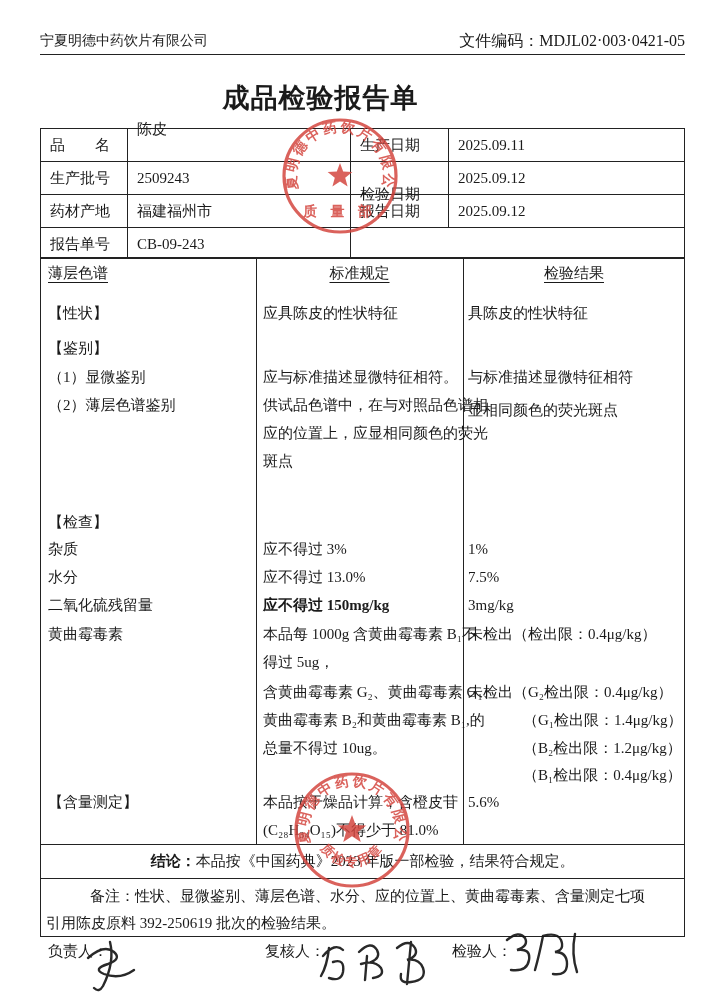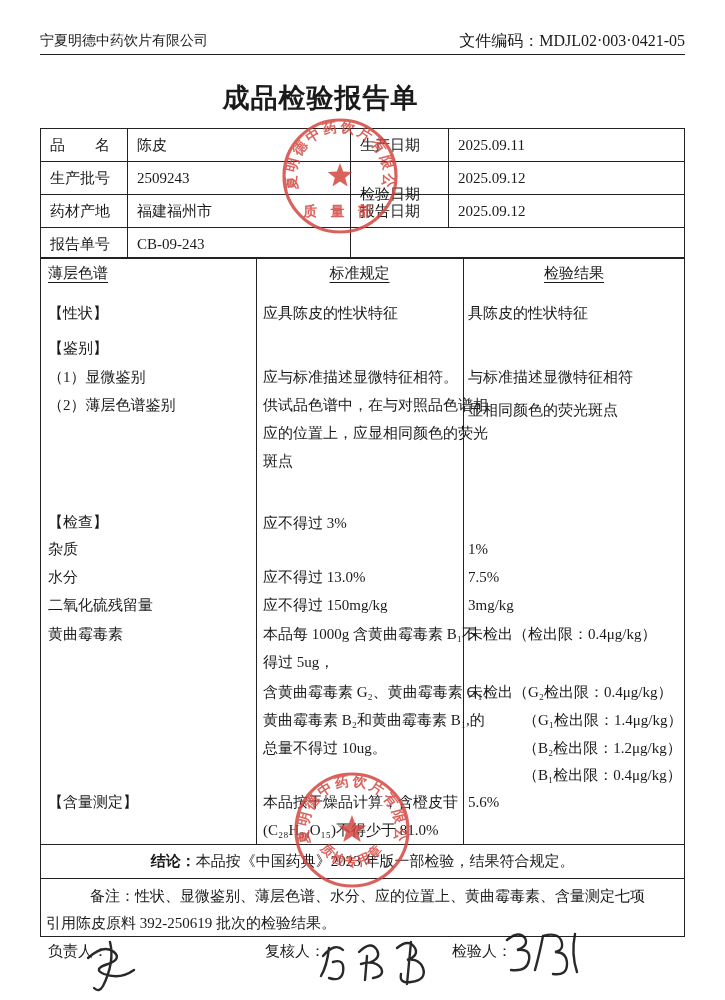--- a/index.html
+++ b/index.html
@@ -33,21 +33,21 @@
 
   <div class="box" style="left:40px;top:128px;width:645px;height:130px;"></div>
   <div class="hl" style="left:40px;top:161px;width:645px;"></div>
   <div class="hl" style="left:40px;top:194px;width:645px;"></div>
   <div class="hl" style="left:40px;top:227px;width:645px;"></div>
   <div class="vl" style="left:127px;top:128px;height:130px;"></div>
   <div class="vl" style="left:350px;top:128px;height:130px;"></div>
   <div class="vl" style="left:448px;top:128px;height:99px;"></div>
 
   <div class="t" style="left:50px;top:135px;">品　　名</div>
-  <div class="t" style="left:137px;top:135px;">陈皮</div>
+  <div class="t" style="left:137px;top:119px;">陈皮</div>
   <div class="t" style="left:360px;top:135px;">生产日期</div>
   <div class="t" style="left:458px;top:135px;">2025.09.11</div>
 
   <div class="t" style="left:50px;top:168px;">生产批号</div>
   <div class="t" style="left:137px;top:168px;">2509243</div>
   <div class="t" style="left:360px;top:184px;">检验日期</div>
   <div class="t" style="left:458px;top:168px;">2025.09.12</div>
 
   <div class="t" style="left:50px;top:201px;">药材产地</div>
   <div class="t" style="left:137px;top:201px;">福建福州市</div>
@@ -74,23 +74,23 @@
   <div class="t" style="left:48px;top:567px;">水分</div>
   <div class="t" style="left:48px;top:595px;">二氧化硫残留量</div>
   <div class="t" style="left:48px;top:624px;text-align:center;">黄曲霉毒素</div>
   <div class="t" style="left:48px;top:792px;">【含量测定】</div>
 
   <div class="t" style="left:263px;top:303px;">应具陈皮的性状特征</div>
   <div class="t" style="left:263px;top:395px;">供试品色谱中，在与对照品色谱相</div>
   <div class="t" style="left:263px;top:367px;">应与标准描述显微特征相符。</div>
   <div class="t" style="left:263px;top:423px;">应的位置上，应显相同颜色的荧光</div>
   <div class="t" style="left:263px;top:451px;">斑点</div>
-  <div class="t" style="left:263px;top:513px;">应不得过 3%</div>
+  <div class="t" style="left:263px;top:539px;">应不得过 3%</div>
   <div class="t" style="left:263px;top:567px;">应不得过 13.0%</div>
-  <div class="t" style="left:263px;top:595px;">应不得过 150mg/kg</div>
+  <div class="t" style="left:263px;top:595px;font-weight:bold;">应不得过 150mg/kg</div>
   <div class="t" style="left:263px;top:624px;">本品每 1000g 含黄曲霉毒素 B₁不</div>
   <div class="t" style="left:263px;top:652px;">得过 5ug，</div>
   <div class="t" style="left:263px;top:682px;">含黄曲霉毒素 G₂、黄曲霉毒素 G₁、</div>
   <div class="t" style="left:263px;top:710px;">黄曲霉毒素 B₂和黄曲霉毒素 B₁,的</div>
   <div class="t" style="left:263px;top:738px;">总量不得过 10ug。</div>
   <div class="t" style="left:263px;top:792px;">本品按干燥品计算，含橙皮苷</div>
   <div class="t" style="left:263px;top:820px;">(C₂₈H₃₄O₁₅)不得少于 81.0%</div>
 
   <div class="t" style="left:468px;top:303px;">具陈皮的性状特征</div>
   <div class="t" style="left:468px;top:367px;">与标准描述显微特征相符</div>

